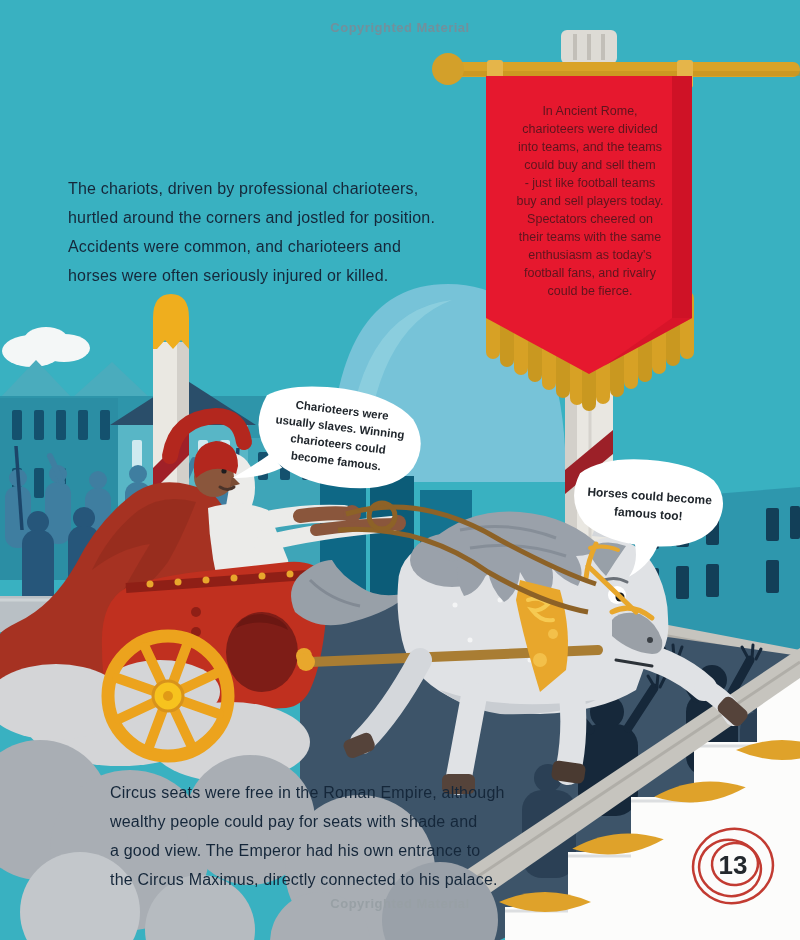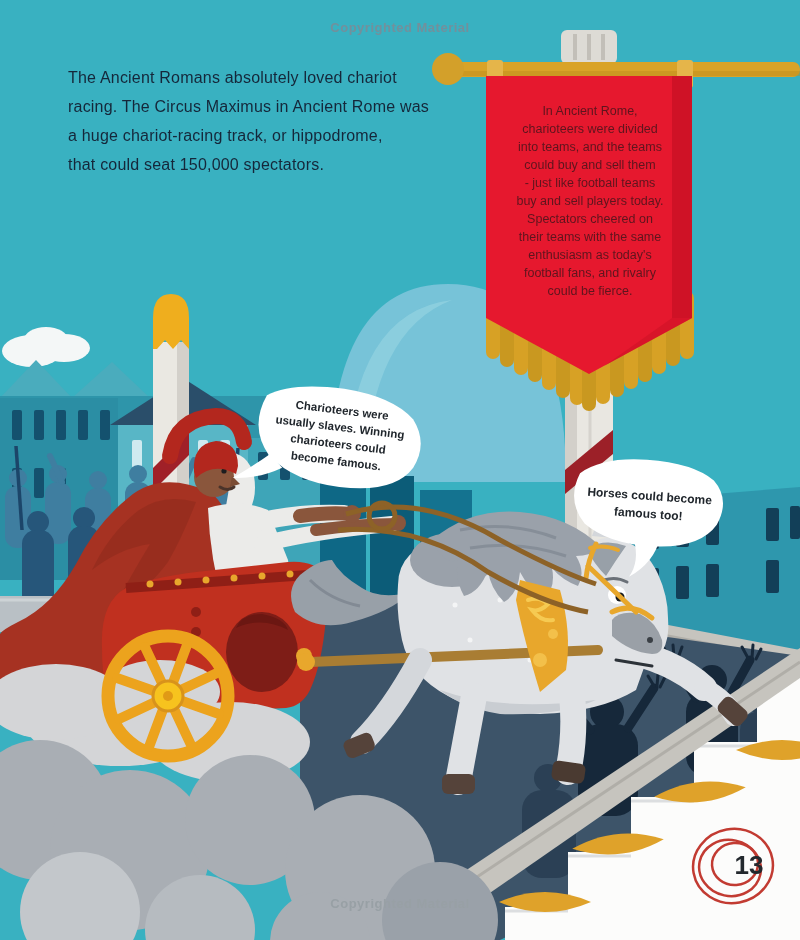--- a/index.html
+++ b/index.html
@@ -28,21 +28,21 @@
   .bubble-text{
     text-align:center;font-weight:bold;color:#20262c;
   }
   .bubble1-text{left:268px;top:402px;width:142px;font-size:11.5px;line-height:17px;transform:rotate(7deg);}
   .bubble2-text{left:578px;top:487px;width:142px;font-size:12px;line-height:18px;transform:rotate(4deg);}
   .footer-text{
     left:110px;top:778px;width:430px;font-size:16px;line-height:29px;color:#15273a;letter-spacing:.2px;
   }
   .page-num{
     left:711px;top:850px;width:44px;text-align:center;
-    font-size:26px;font-weight:bold;color:#23282d;padding-left:16px;
+    font-size:26px;font-weight:bold;color:#23282d;
   }
 </style>
 </head>
 <body>
 
 <div class="stage">
 
 <svg width="800" height="940" viewBox="0 0 800 940">
 
   <g>
@@ -426,42 +426,46 @@
     <path d="M262,404 Q248,438 272,464 Q300,486 345,486 Q400,486 416,458 Q428,432 410,410 Q388,390 338,388 Q284,388 262,404 Z" fill="#ffffff"></path>
   </g>
   <g transform="rotate(4 648 505)">
     <path d="M636,540 Q644,562 634,578 Q658,562 662,538 Z" fill="#ffffff"></path>
     <path d="M578,478 Q566,506 586,528 Q610,546 652,546 Q702,546 718,520 Q730,494 712,476 Q690,460 644,460 Q600,460 578,478 Z" fill="#ffffff"></path>
   </g>
 </svg>
 
 <div class="txt watermark wm-top">Copyrighted Material</div>
 
-<div class="txt intro intro1">The Ancient Romans absolutely loved chariot
-racing. The Circus Maximus in Ancient Rome was
-a huge chariot-racing track, or hippodrome,
-that could seat 150,000 spectators.</div>
+<div class="txt intro intro2">The chariots, driven by professional charioteers,
+hurtled around the corners and jostled for position.
+Accidents were common, and charioteers and
+horses were often seriously injured or killed.</div>
 
 <div class="txt banner-text">In Ancient Rome,
 charioteers were divided
 into teams, and the teams
 could buy and sell them
 - just like football teams
 buy and sell players today.
 Spectators cheered on
 their teams with the same
 enthusiasm as today's
 football fans, and rivalry
 could be fierce.</div>
 
 <div class="txt bubble-text bubble1-text">Charioteers were
 usually slaves. Winning
 charioteers could
 become famous.</div>
 <div class="txt bubble-text bubble2-text">Horses could become
 famous too!</div>
 
+<div class="txt footer-text">Circus seats were free in the Roman Empire, although
+wealthy people could pay for seats with shade and
+a good view. The Emperor had his own entrance to
+the Circus Maximus, directly connected to his palace.</div>
 
 <div class="txt page-num">13</div>
 
 <div class="txt watermark wm-bottom">Copyrighted Material</div>
 
 </div>
 
 </body></html>

